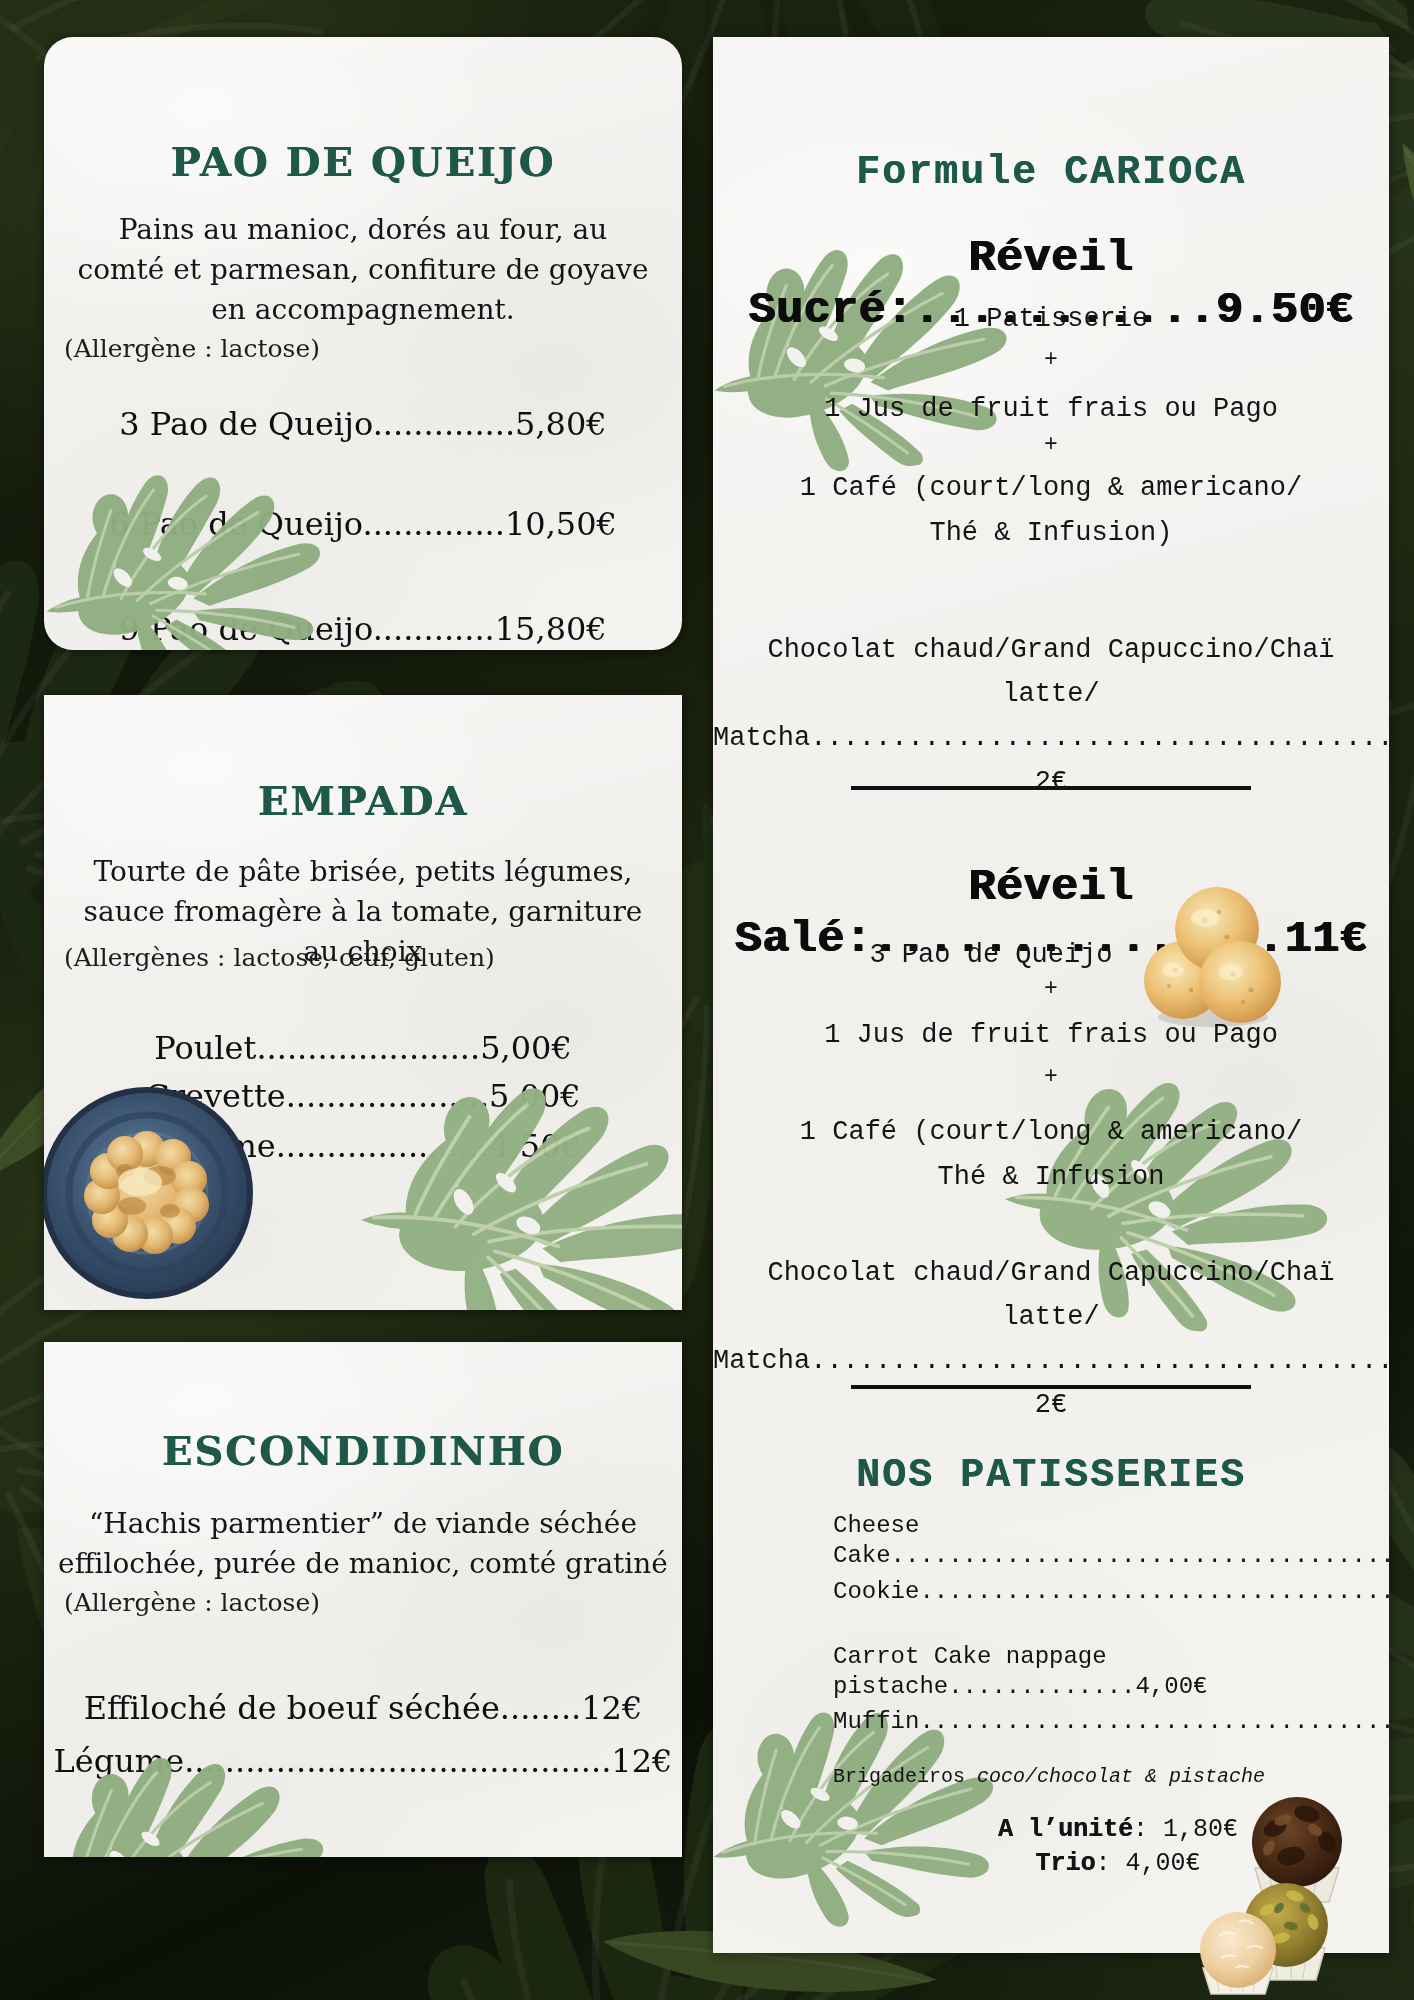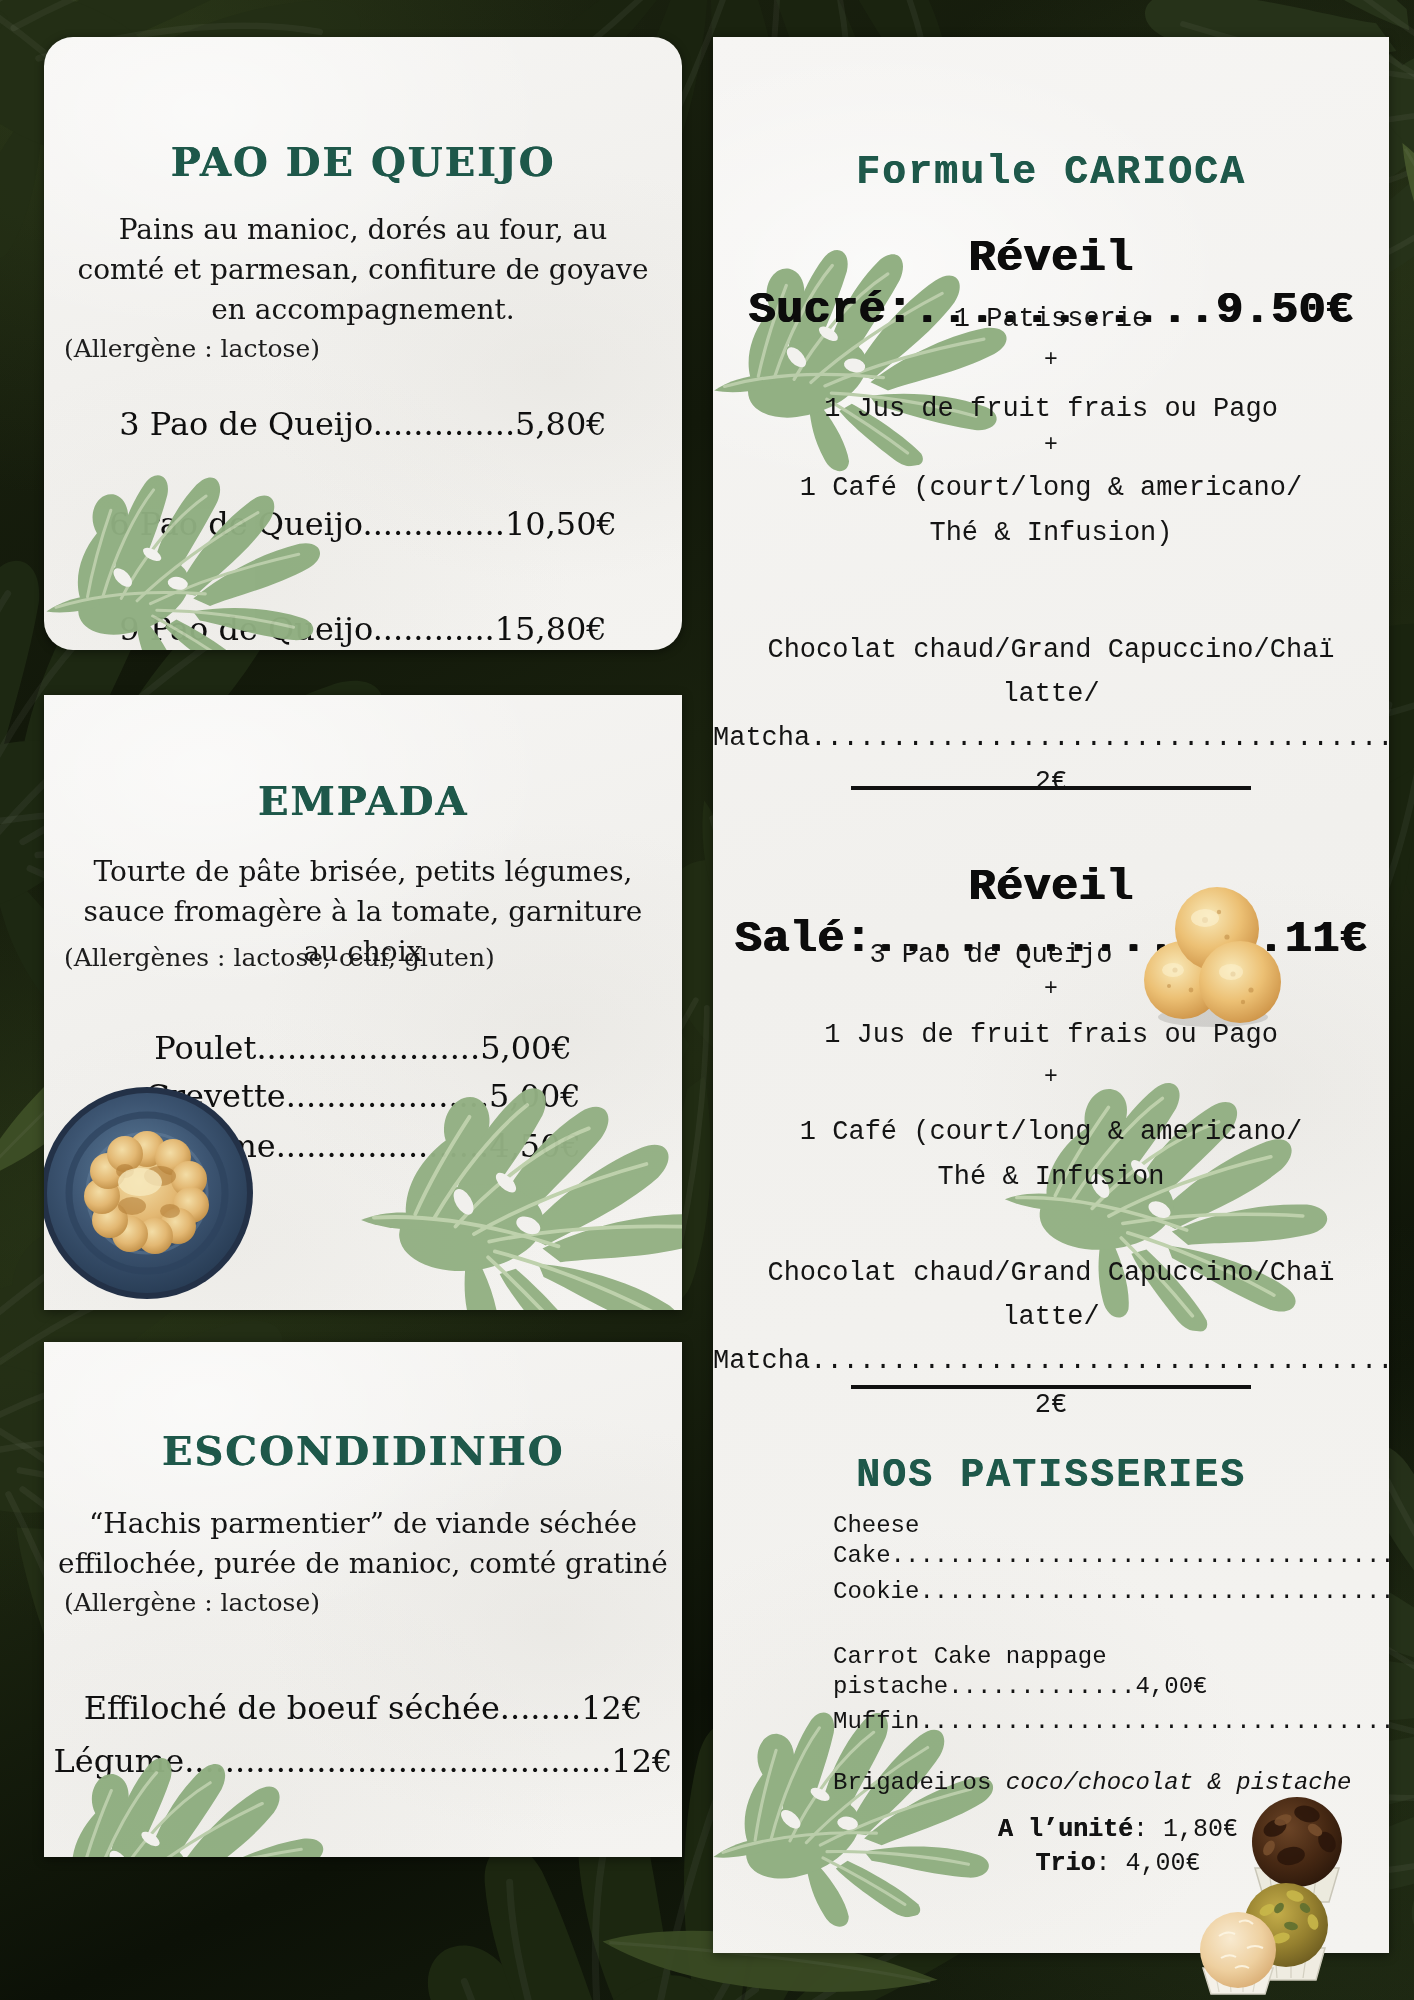--- a/index.html
+++ b/index.html
@@ -40,21 +40,21 @@
   .heavy-line{
     font-size:45px;line-height:52px;font-weight:bold;color:#0c0c0c;text-align:center;
     letter-spacing:.5px;text-shadow:1px 0 #0c0c0c,-0.5px 0 #0c0c0c;margin-top:31px;
   }
   .fitem{font-size:27px;line-height:34px;text-align:center;color:#141414;}
   .fwrap{line-height:45px;}
   .plus{font-size:23px;text-align:center;color:#141414;}
   .extras{font-size:27px;line-height:44px;text-align:center;color:#141414;}
   .divider{position:absolute;height:4px;background:#111;left:50%;transform:translateX(-50%);width:400px;}
   .prow{font-size:24px;line-height:30px;color:#131313;text-align:left;}
-  .briga{font-size:24px;color:#131313;}
+  .briga{font-size:20px;color:#131313;}
   .briga .it{font-style:italic;}
   .unit-block{font-size:25px;color:#131313;text-align:center;line-height:34px;}
   .blab{font-weight:bold;text-shadow:.4px 0 #131313;}
   .photo{position:absolute;overflow:visible;}
 </style>
 </head>
 <body>
 
 <svg width="0" height="0" style="position:absolute">
   <defs>

